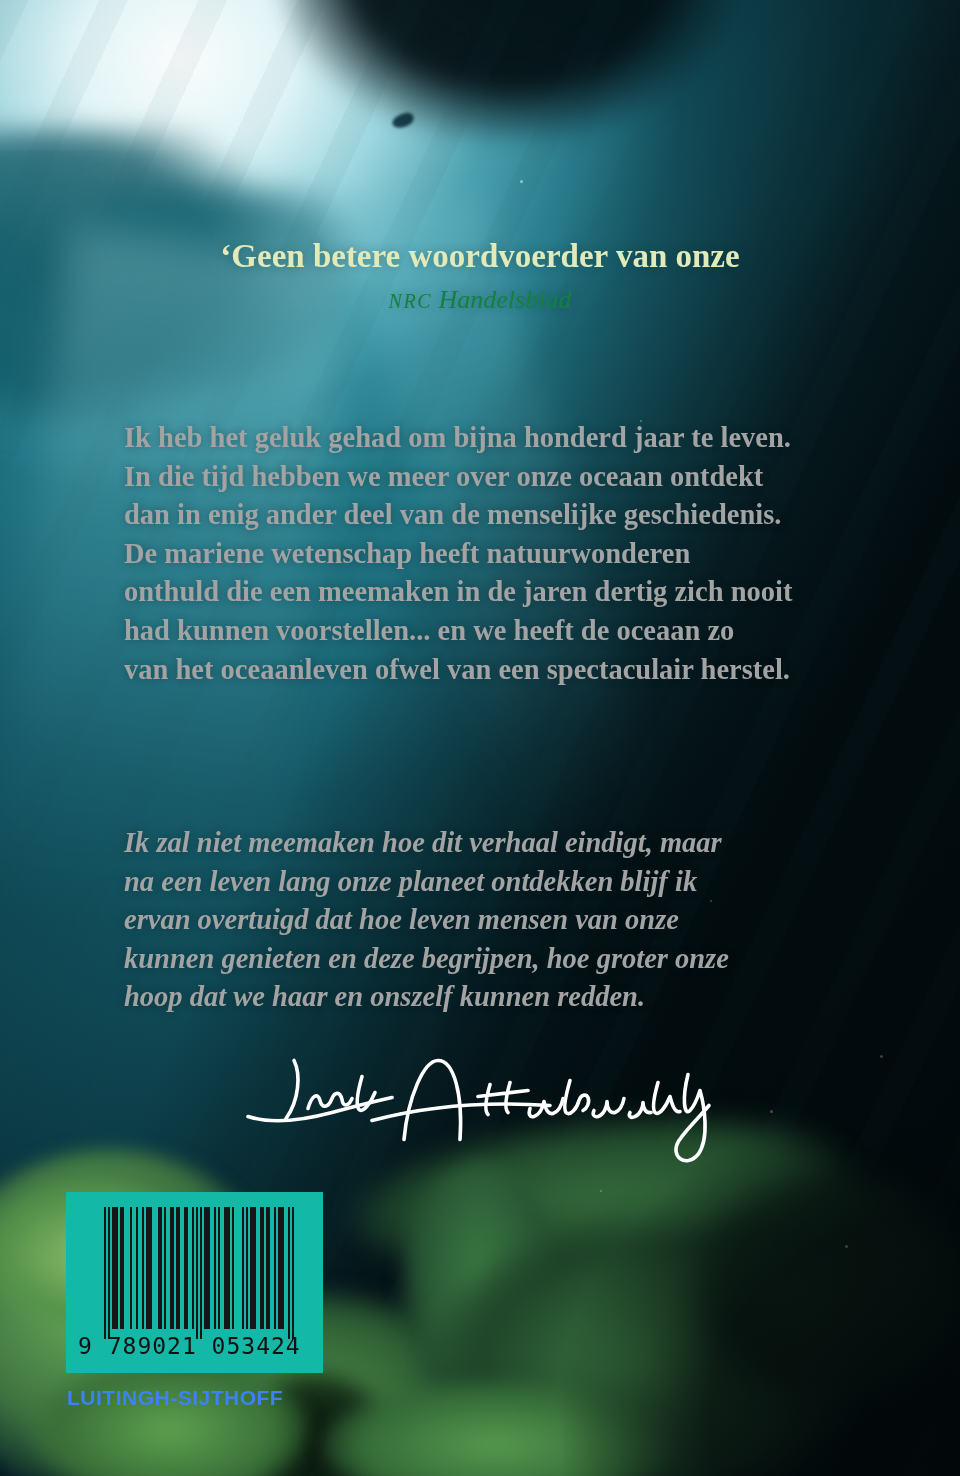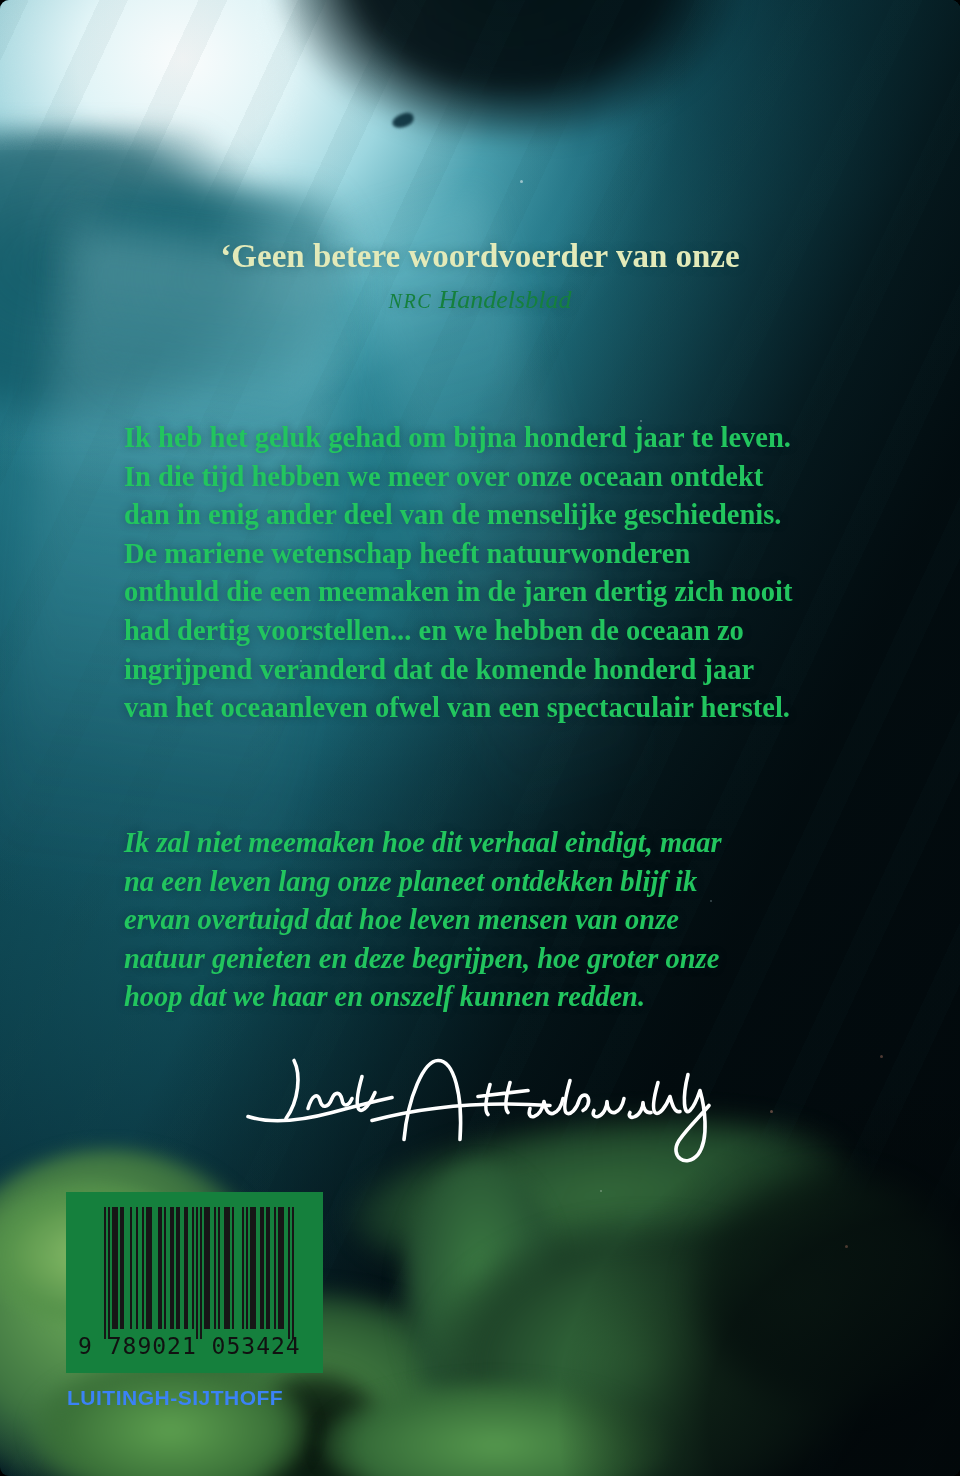--- a/index.html
+++ b/index.html
@@ -1,21 +1,20 @@
 <!DOCTYPE html>
 <html><head>
 <meta charset="utf-8">
 <style>
   html,body{margin:0;padding:0;background:#000;}
   .cover{
     position:relative;
     width:960px;height:1476px;
     overflow:hidden;
     font-family:"Liberation Serif", serif;
-    border-radius:9px;
   }
   .layer{position:absolute;inset:0;}
   
   .bg-base{
     background:
       radial-gradient(ellipse 660px 580px at 19% 4%,
         rgba(255,255,255,0.98) 0%, rgba(232,250,252,0.96) 16%,
         rgba(178,232,240,0.85) 32%, rgba(110,200,215,0.55) 48%,
         rgba(70,160,180,0.30) 62%, rgba(60,140,160,0) 76%),
       radial-gradient(ellipse 900px 760px at 28% 24%,
@@ -109,33 +108,33 @@
   }
   .quote .attr{
     color:#15803d;font-weight:normal;font-style:italic;
     font-size:26px;line-height:33px;margin-top:2px;
   }
   .quote .attr .nrc{
     font-size:20px;letter-spacing:1.5px;
   }
   .bodytext{
     position:absolute;left:124px;width:740px;z-index:5;
-    color:#22c55e;font-weight:bold;font-size:28.5px;line-height:38.6px;
+    color:#a3a3a3;font-weight:bold;font-size:28.5px;line-height:38.6px;
     text-shadow:0 0 8px rgba(4,30,38,0.4);
   }
   .p1{top:419px;} .p2{top:824px;font-style:italic;}
   .bodytext .line{white-space:nowrap;}
   .signature{position:absolute;left:242px;top:1044px;width:470px;height:130px;z-index:5;}
   .signature svg{width:100%;height:100%;}
   .signature path{fill:none;stroke:#ffffff;stroke-width:3.6;
     stroke-linecap:round;stroke-linejoin:round;}
   
   .barcode{
     position:absolute;left:66px;top:1192px;width:257px;height:181px;
-    background:#15803d;z-index:6;
+    background:#14b8a6;z-index:6;
   }
   .barcode svg{position:absolute;left:38px;top:15px;}
   .barcode .digits{
     position:absolute;left:12px;top:141px;width:238px;
     font-family:"DejaVu Sans Mono", monospace;
     font-size:23px;color:#111;letter-spacing:1px;white-space:pre;
   }
   .publisher{
     position:absolute;left:67px;top:1386px;z-index:6;
     font-family:"Liberation Sans", sans-serif;font-weight:bold;
@@ -195,29 +194,28 @@
     <div>‘Geen betere woordvoerder van onze</div>
     <div class="attr"><span class="nrc">NRC</span> <span>Handelsblad</span></div>
   </div>
 
   <div class="bodytext p1">
       <div class="line">Ik heb het geluk gehad om bijna honderd jaar te leven.</div>
       <div class="line">In die tijd hebben we meer over onze oceaan ontdekt</div>
       <div class="line">dan in enig ander deel van de menselijke geschiedenis.</div>
       <div class="line">De mariene wetenschap heeft natuurwonderen</div>
       <div class="line">onthuld die een meemaken in de jaren dertig zich nooit</div>
-      <div class="line">had dertig voorstellen... en we hebben de oceaan zo</div>
-      <div class="line">ingrijpend veranderd dat de komende honderd jaar</div>
+      <div class="line">had kunnen voorstellen... en we heeft de oceaan zo</div>
       <div class="line">van het oceaanleven ofwel van een spectaculair herstel.</div>
     </div>
   <div class="bodytext p2">
       <div class="line">Ik zal niet meemaken hoe dit verhaal eindigt, maar</div>
       <div class="line">na een leven lang onze planeet ontdekken blijf ik</div>
       <div class="line">ervan overtuigd dat hoe leven mensen van onze</div>
-      <div class="line">natuur genieten en deze begrijpen, hoe groter onze</div>
+      <div class="line">kunnen genieten en deze begrijpen, hoe groter onze</div>
       <div class="line">hoop dat we haar en onszelf kunnen redden.</div>
     </div>
 
   <div class="signature">
     <svg viewBox="0 0 470 125">
       <path d="M52 14 C59 28 57 54 44 72"></path>
       <path d="M6 70 C30 78 60 74 90 66 C112 60 132 55 150 51"></path>
       <path d="M66 62 C70 48 76 46 78 54 C80 62 86 62 90 52 C93 45 98 45 100 53 C101 60 106 61 110 52"></path>
       <path d="M120 30 C116 44 113 58 117 63 C121 67 129 56 133 46"></path>
       <path d="M162 93 C166 50 182 14 196 14 C212 14 221 48 218 93"></path>

